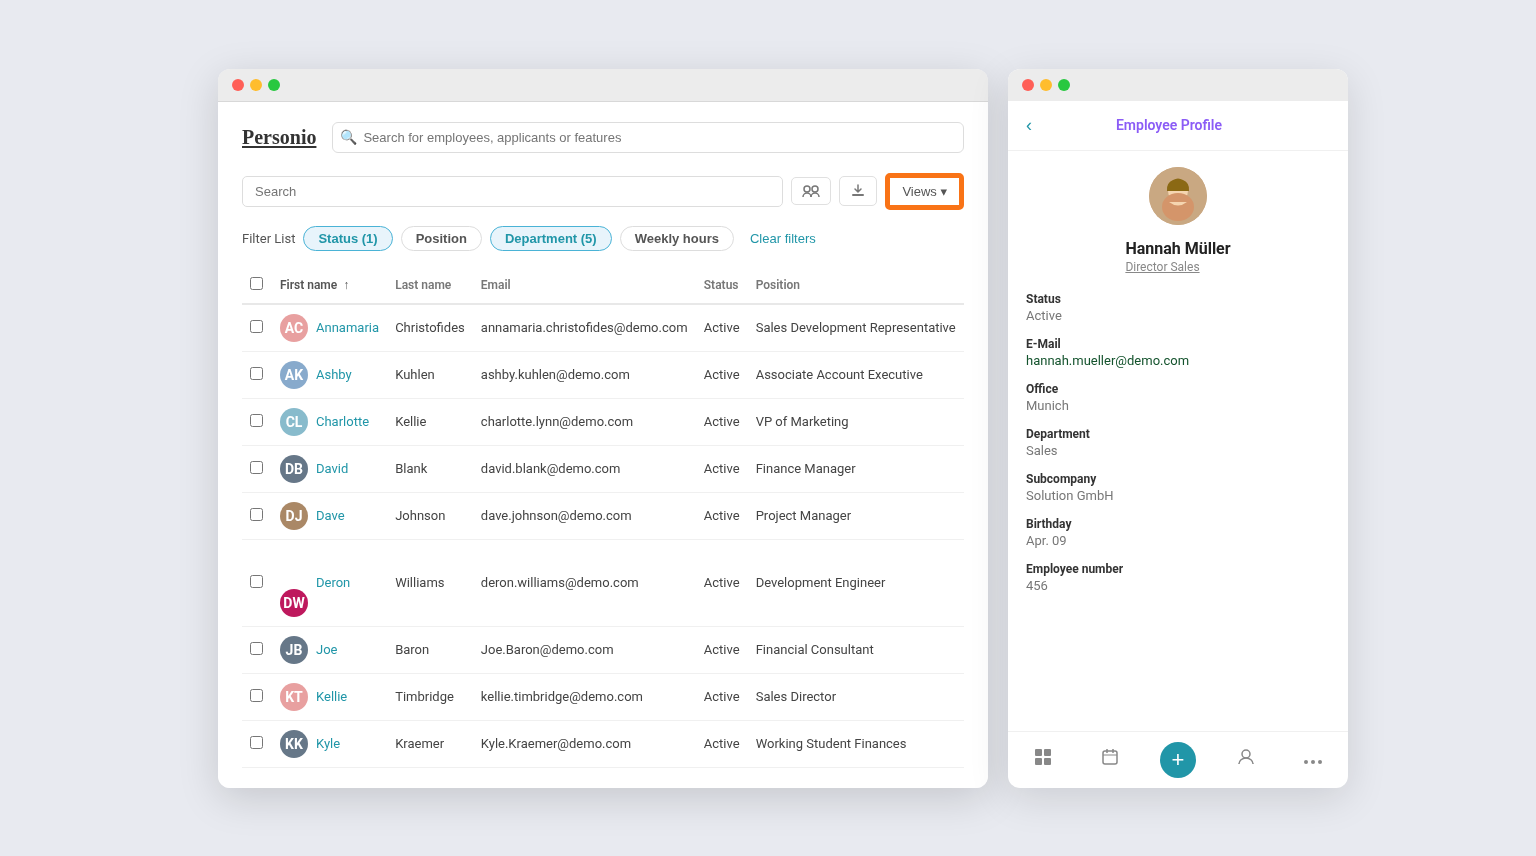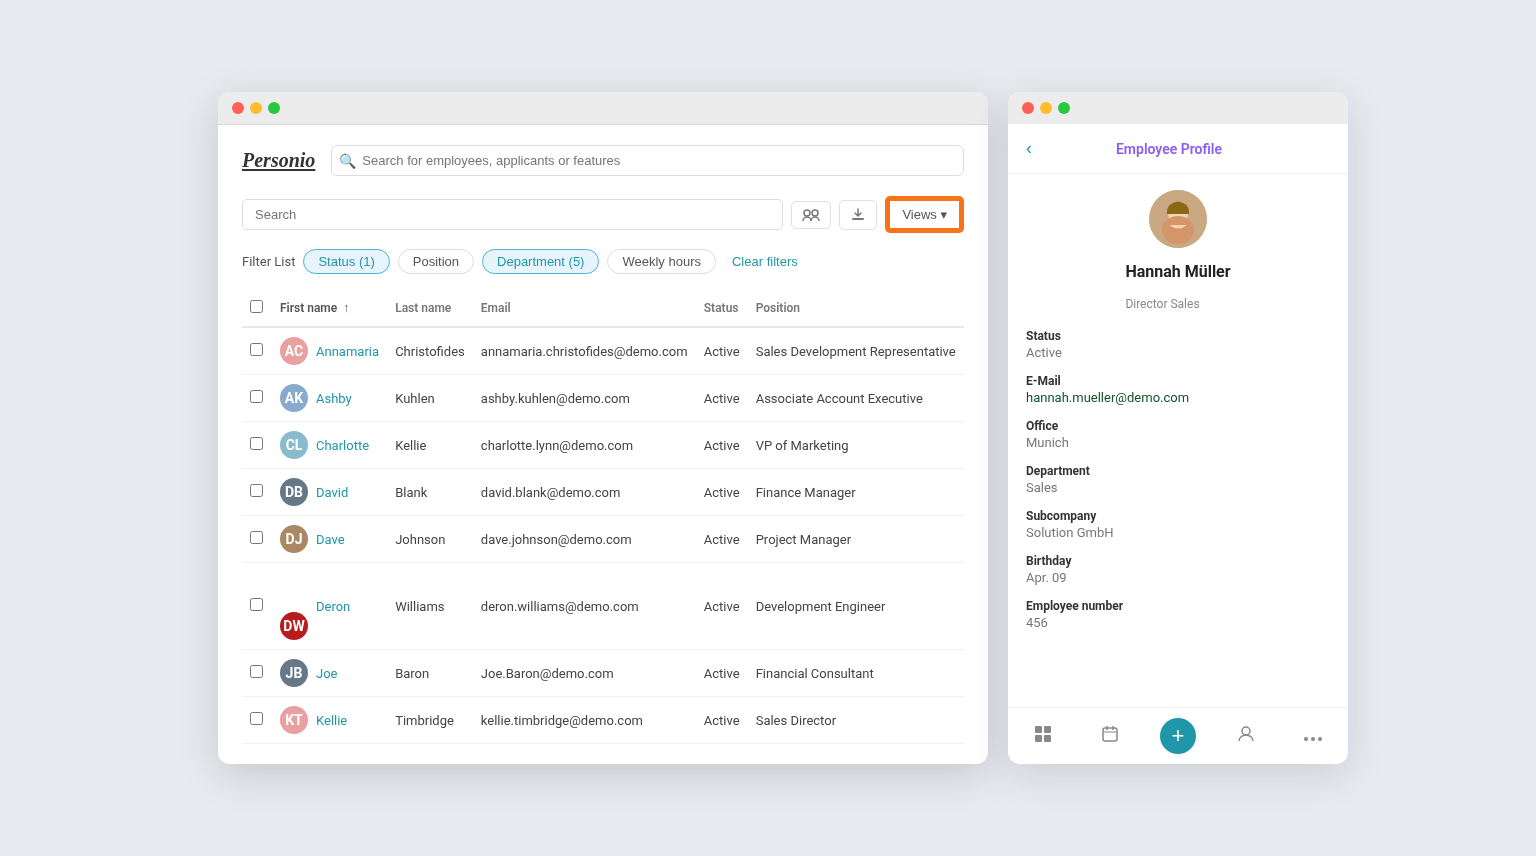--- a/index.html
+++ b/index.html
@@ -51,21 +51,20 @@
     .top-bar {
       display: flex;
       align-items: center;
       gap: 16px;
       margin-bottom: 20px;
     }
     .logo {
       font-family: Georgia, serif;
       font-size: 20px;
       color: #333;
-      font-style: italic;
       font-weight: 600;
       white-space: nowrap;
       text-decoration: underline;
       text-decoration-style: solid;
       text-underline-offset: 2px;
     }
     .search-wrapper {
       flex: 1;
       position: relative;
     }
@@ -140,20 +139,21 @@
       font-size: 13px;
     }
     .filter-chip {
       border: 1px solid #ddd;
       border-radius: 20px;
       padding: 4px 14px;
       font-size: 13px;
       cursor: pointer;
       background: #fff;
       color: #555;
+      font-weight: bold;
     }
     .filter-chip.active {
       background: #e8f4fb;
       border-color: #4ab3d6;
       color: #2196a8;
     }
     .clear-filters {
       background: none;
       border: none;
       color: #2196a8;
@@ -286,21 +286,22 @@
       height: 58px;
     }
     .profile-name {
       font-size: 16px;
       font-weight: 700;
       color: #222;
     }
     .profile-subtitle {
       font-size: 12px;
       color: #888;
-      margin-top: 16px;
+      margin-top: 2px;
+      text-decoration: underline;
     }
     .profile-field {
       margin-bottom: 14px;
     }
     .profile-field-label {
       font-size: 12px;
       font-weight: 700;
       color: #333;
       margin-bottom: 2px;
     }
@@ -339,21 +340,21 @@
       display: flex;
       align-items: center;
       justify-content: center;
     }
     
     .av-pink { background: #e8a0a0; }
     .av-blue { background: #88aacc; }
     .av-teal { background: #88bbcc; }
     .av-dark { background: #667788; }
     .av-brown { background: #aa8866; }
-    .av-orange { background: #b91c1c; margin-top: 40px; }
+    .av-orange { background: #be185d; margin-top: 40px; }
   </style>
 </head>
 <body>
 
 <div class="screen-wrapper">
 
   <div class="main-window">
     <div class="window-titlebar">
       <div class="traffic-light tl-red"></div>
       <div class="traffic-light tl-yellow"></div>
@@ -527,20 +528,35 @@
     <td>
       <div class="avatar-cell">
         <div class="avatar av-pink">KT</div>
         <span class="employee-name">Kellie</span>
       </div>
     </td>
     <td>Timbridge</td>
     <td>kellie.timbridge@demo.com</td>
     <td>Active</td>
     <td>Sales Director</td>
+  </tr>
+            <tr>
+    <td class="checkbox-col">
+      <input type="checkbox" style="">
+    </td>
+    <td>
+      <div class="avatar-cell">
+        <div class="avatar av-dark">KK</div>
+        <span class="employee-name">Kyle</span>
+      </div>
+    </td>
+    <td>Kraemer</td>
+    <td>Kyle.Kraemer@demo.com</td>
+    <td>Active</td>
+    <td>Working Student Finances</td>
   </tr>
           </tbody>
       </table>
     </div>
   </div>
 
   <div class="profile-panel">
     <div class="profile-titlebar">
       <div class="traffic-light tl-red"></div>
       <div class="traffic-light tl-yellow"></div>

